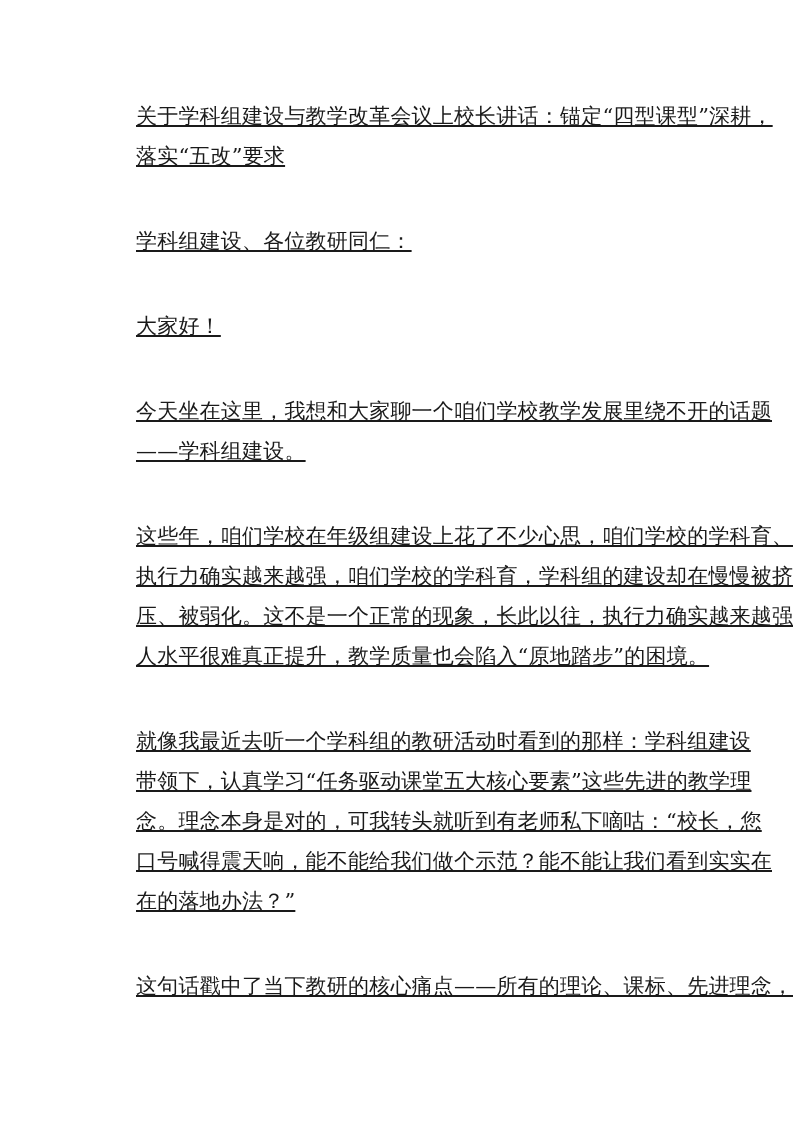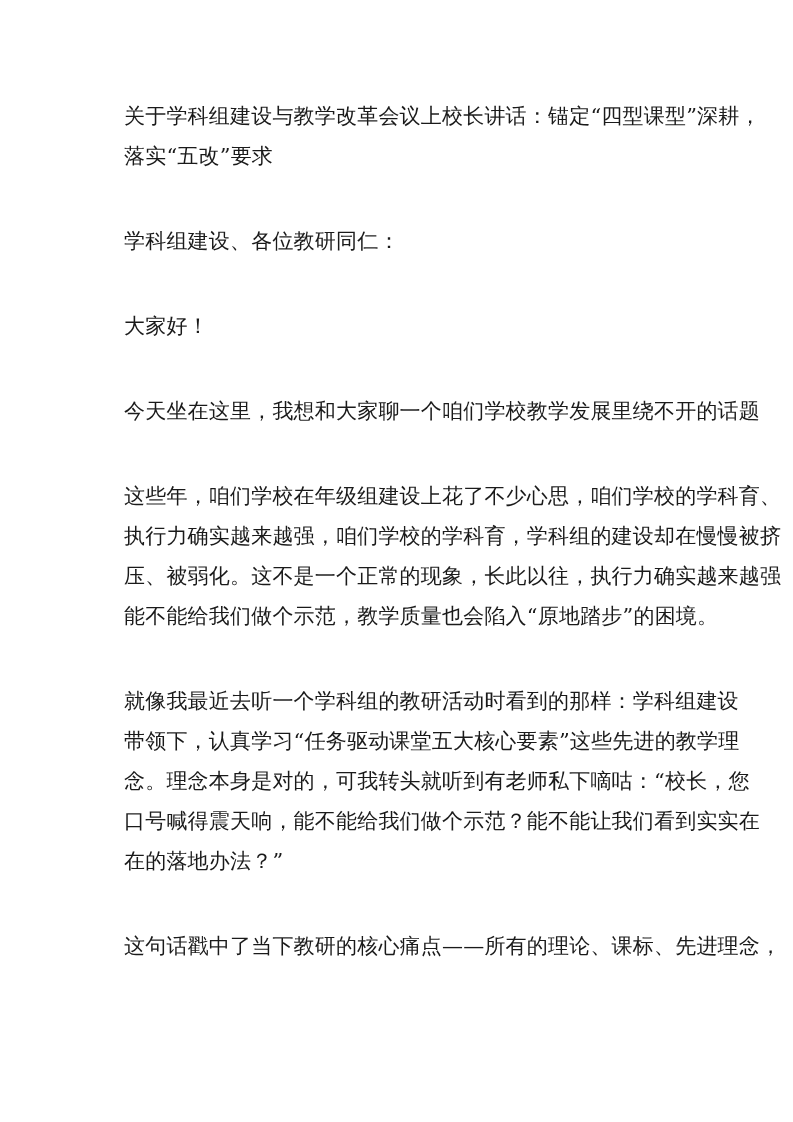--- a/index.html
+++ b/index.html
@@ -17,24 +17,25 @@
     }
     .page {
       position: absolute;
       left: 120px;
       top: 96px;
       width: 556px;
     }
     .para {
       font-size: 21px;
       line-height: 40px;
-      margin: 0 0 45px 4px;
+      margin: 0 0 45px 16px;
       letter-spacing: 0.2px;
       text-align: justify;
       word-break: break-all;
+      text-decoration: underline;
     }
     .para .line {
       display: block;
       white-space: nowrap;
     }
   </style>
 </head>
 <body>
 
 <div class="page">
@@ -47,27 +48,28 @@
   <p class="para">
     <span class="line">学科组建设、各位教研同仁：</span>
   </p>
 
   <p class="para">
     <span class="line">大家好！</span>
   </p>
 
   <p class="para">
     <span class="line">今天坐在这里，我想和大家聊一个咱们学校教学发展里绕不开的话题</span>
+    <span class="line">——学科组建设。</span>
   </p>
 
   <p class="para">
     <span class="line">这些年，咱们学校在年级组建设上花了不少心思，咱们学校的学科育、</span>
     <span class="line">执行力确实越来越强，咱们学校的学科育，学科组的建设却在慢慢被挤</span>
     <span class="line">压、被弱化。这不是一个正常的现象，长此以往，执行力确实越来越强</span>
-    <span class="line">能不能给我们做个示范，教学质量也会陷入“原地踏步”的困境。</span>
+    <span class="line">人水平很难真正提升，教学质量也会陷入“原地踏步”的困境。</span>
   </p>
 
   <p class="para">
     <span class="line">就像我最近去听一个学科组的教研活动时看到的那样：学科组建设</span>
     <span class="line">带领下，认真学习“任务驱动课堂五大核心要素”这些先进的教学理</span>
     <span class="line">念。理念本身是对的，可我转头就听到有老师私下嘀咕：“校长，您</span>
     <span class="line">口号喊得震天响，能不能给我们做个示范？能不能让我们看到实实在</span>
     <span class="line">在的落地办法？”</span>
   </p>
 

